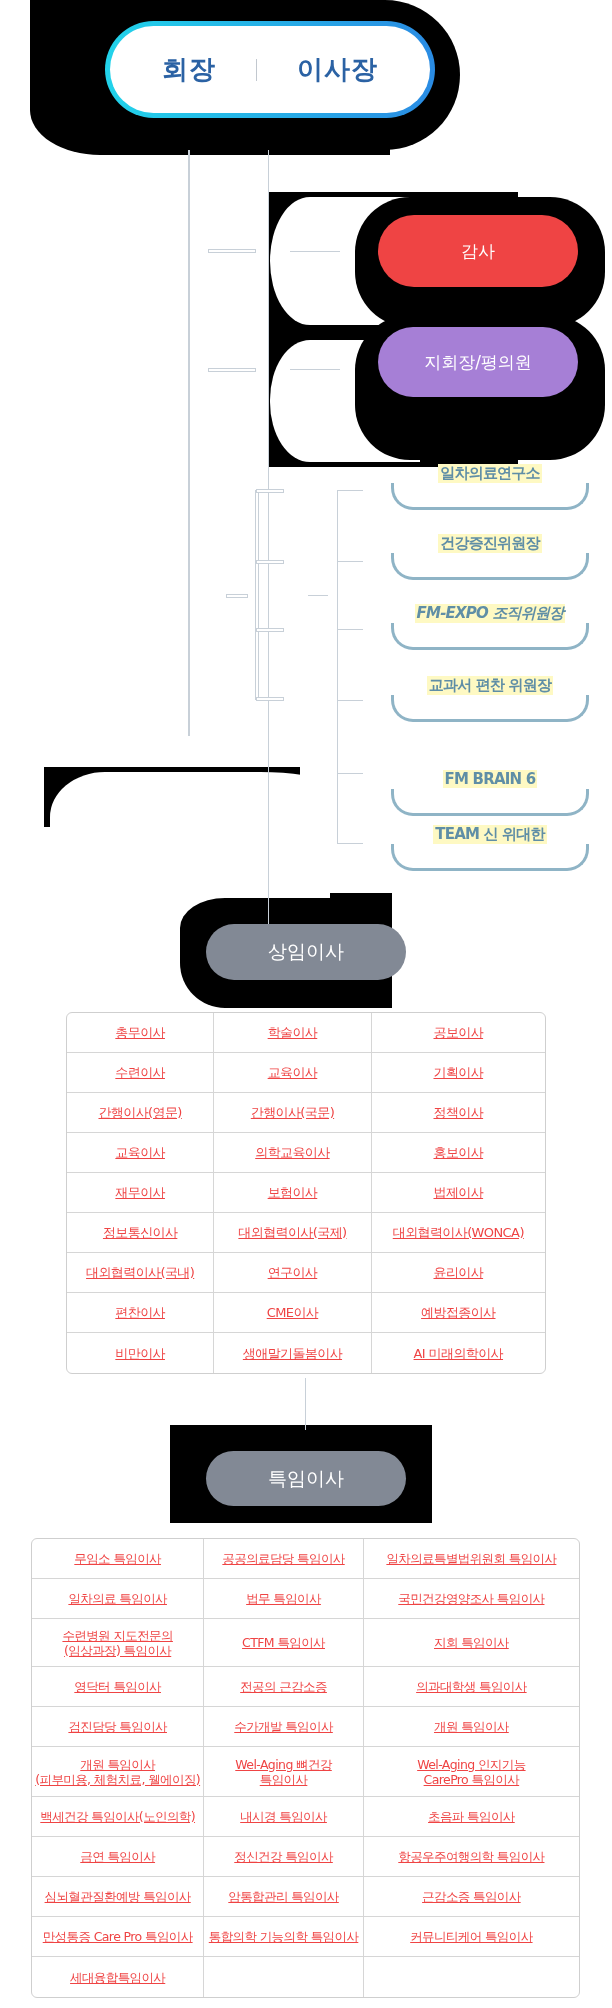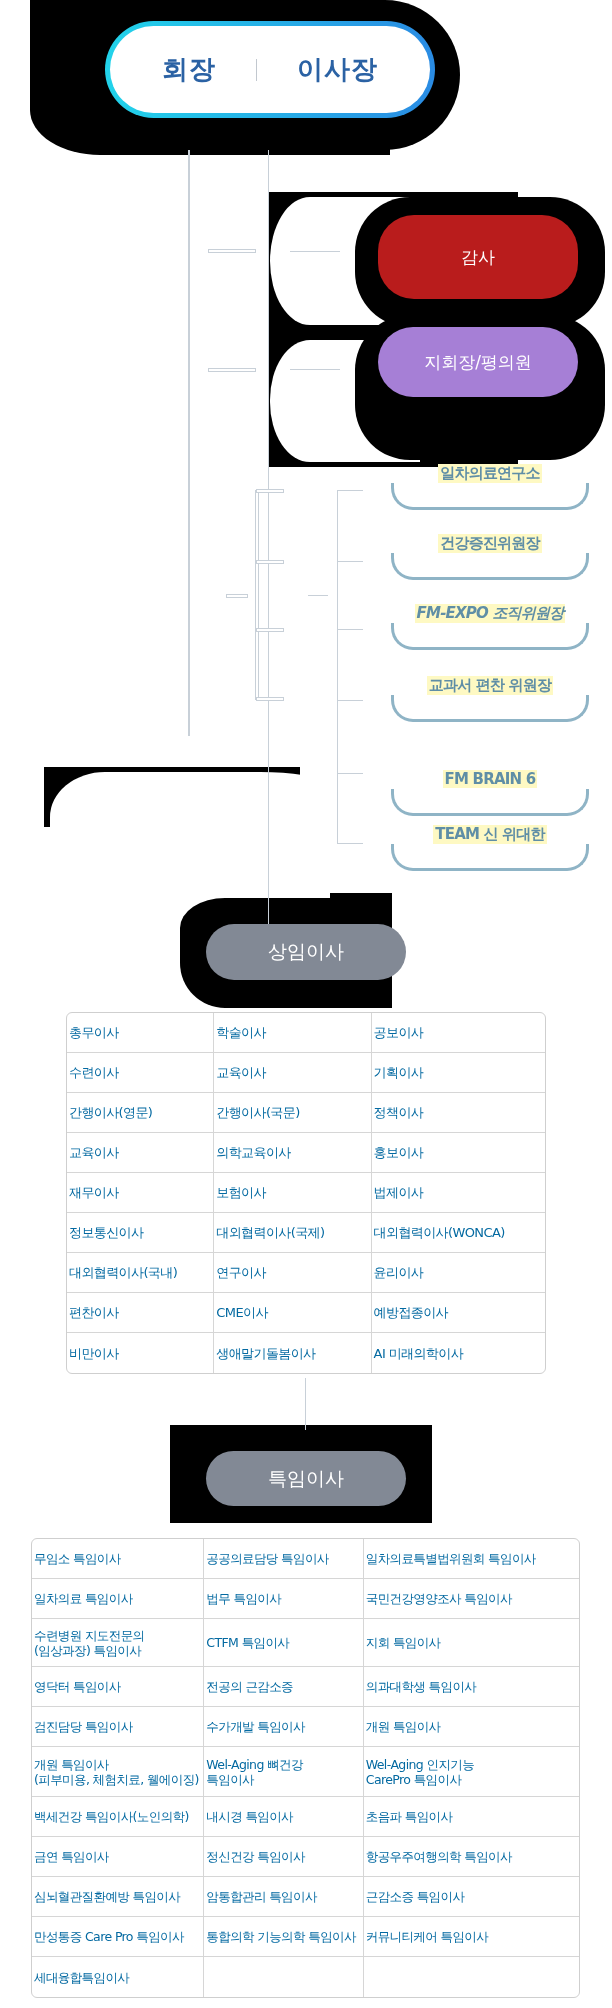--- a/index.html
+++ b/index.html
@@ -43,22 +43,22 @@
   .cmt::before { left: -4px; }
   .cmt::after { right: -4px; }
   .cmt span { margin-top: -10px; background: #fef9c3; padding: 0 2px; position: relative; z-index: 1; }
 
   table.grid {
     position: absolute; border-collapse: separate; border-spacing: 0;
     border: 1px solid #cfcfcf; border-radius: 6px; overflow: hidden; background: #fff;
   }
   table.grid td {
     border-right: 1px solid #d6d6d6; border-bottom: 1px solid #d6d6d6;
-    text-align: left; color: #0369a1; font-size: 13px; letter-spacing: -0.6px;
-    padding: 0 2px; line-height: 15px;
+    text-align: center; color: #ef4444; font-size: 13px; letter-spacing: -0.6px;
+    padding: 0 2px; line-height: 15px; text-decoration: underline;
   }
   table.grid tr td:last-child { border-right: none; }
   table.grid tr:last-child td { border-bottom: none; }
   #t1 td { height: 40px; }
   #t2 td { font-size: 12.5px; }
 </style>
 </head>
 <body>
 
 <div class="blk" style="left:30px;top:0;width:360px;height:155px;border-radius:0 70px 0 70px / 0 70px 0 45px;"></div>
@@ -97,21 +97,21 @@
 <div class="ln" style="left:305px;top:1378px;width:1px;height:52px;"></div>
 
 <div class="top-pill">
   <div class="top-pill-inner">
     <span>회장</span>
     <span class="sep"></span>
     <span>이사장</span>
   </div>
 </div>
 
-<div class="pill" style="left:378px;top:215px;width:200px;height:84px;background:#b91c1c;">
+<div class="pill" style="left:378px;top:215px;width:200px;height:72px;background:#ef4444;">
   <span>감사</span>
 </div>
 <div class="pill" style="left:378px;top:327px;width:200px;height:70px;background:#a67fd6;">
   <span>지회장/평의원</span>
 </div>
 
 <div class="cmt" style="top:474px;">
     <span>일차의료연구소</span>
   </div>
 <div class="cmt" style="top:544px;">

